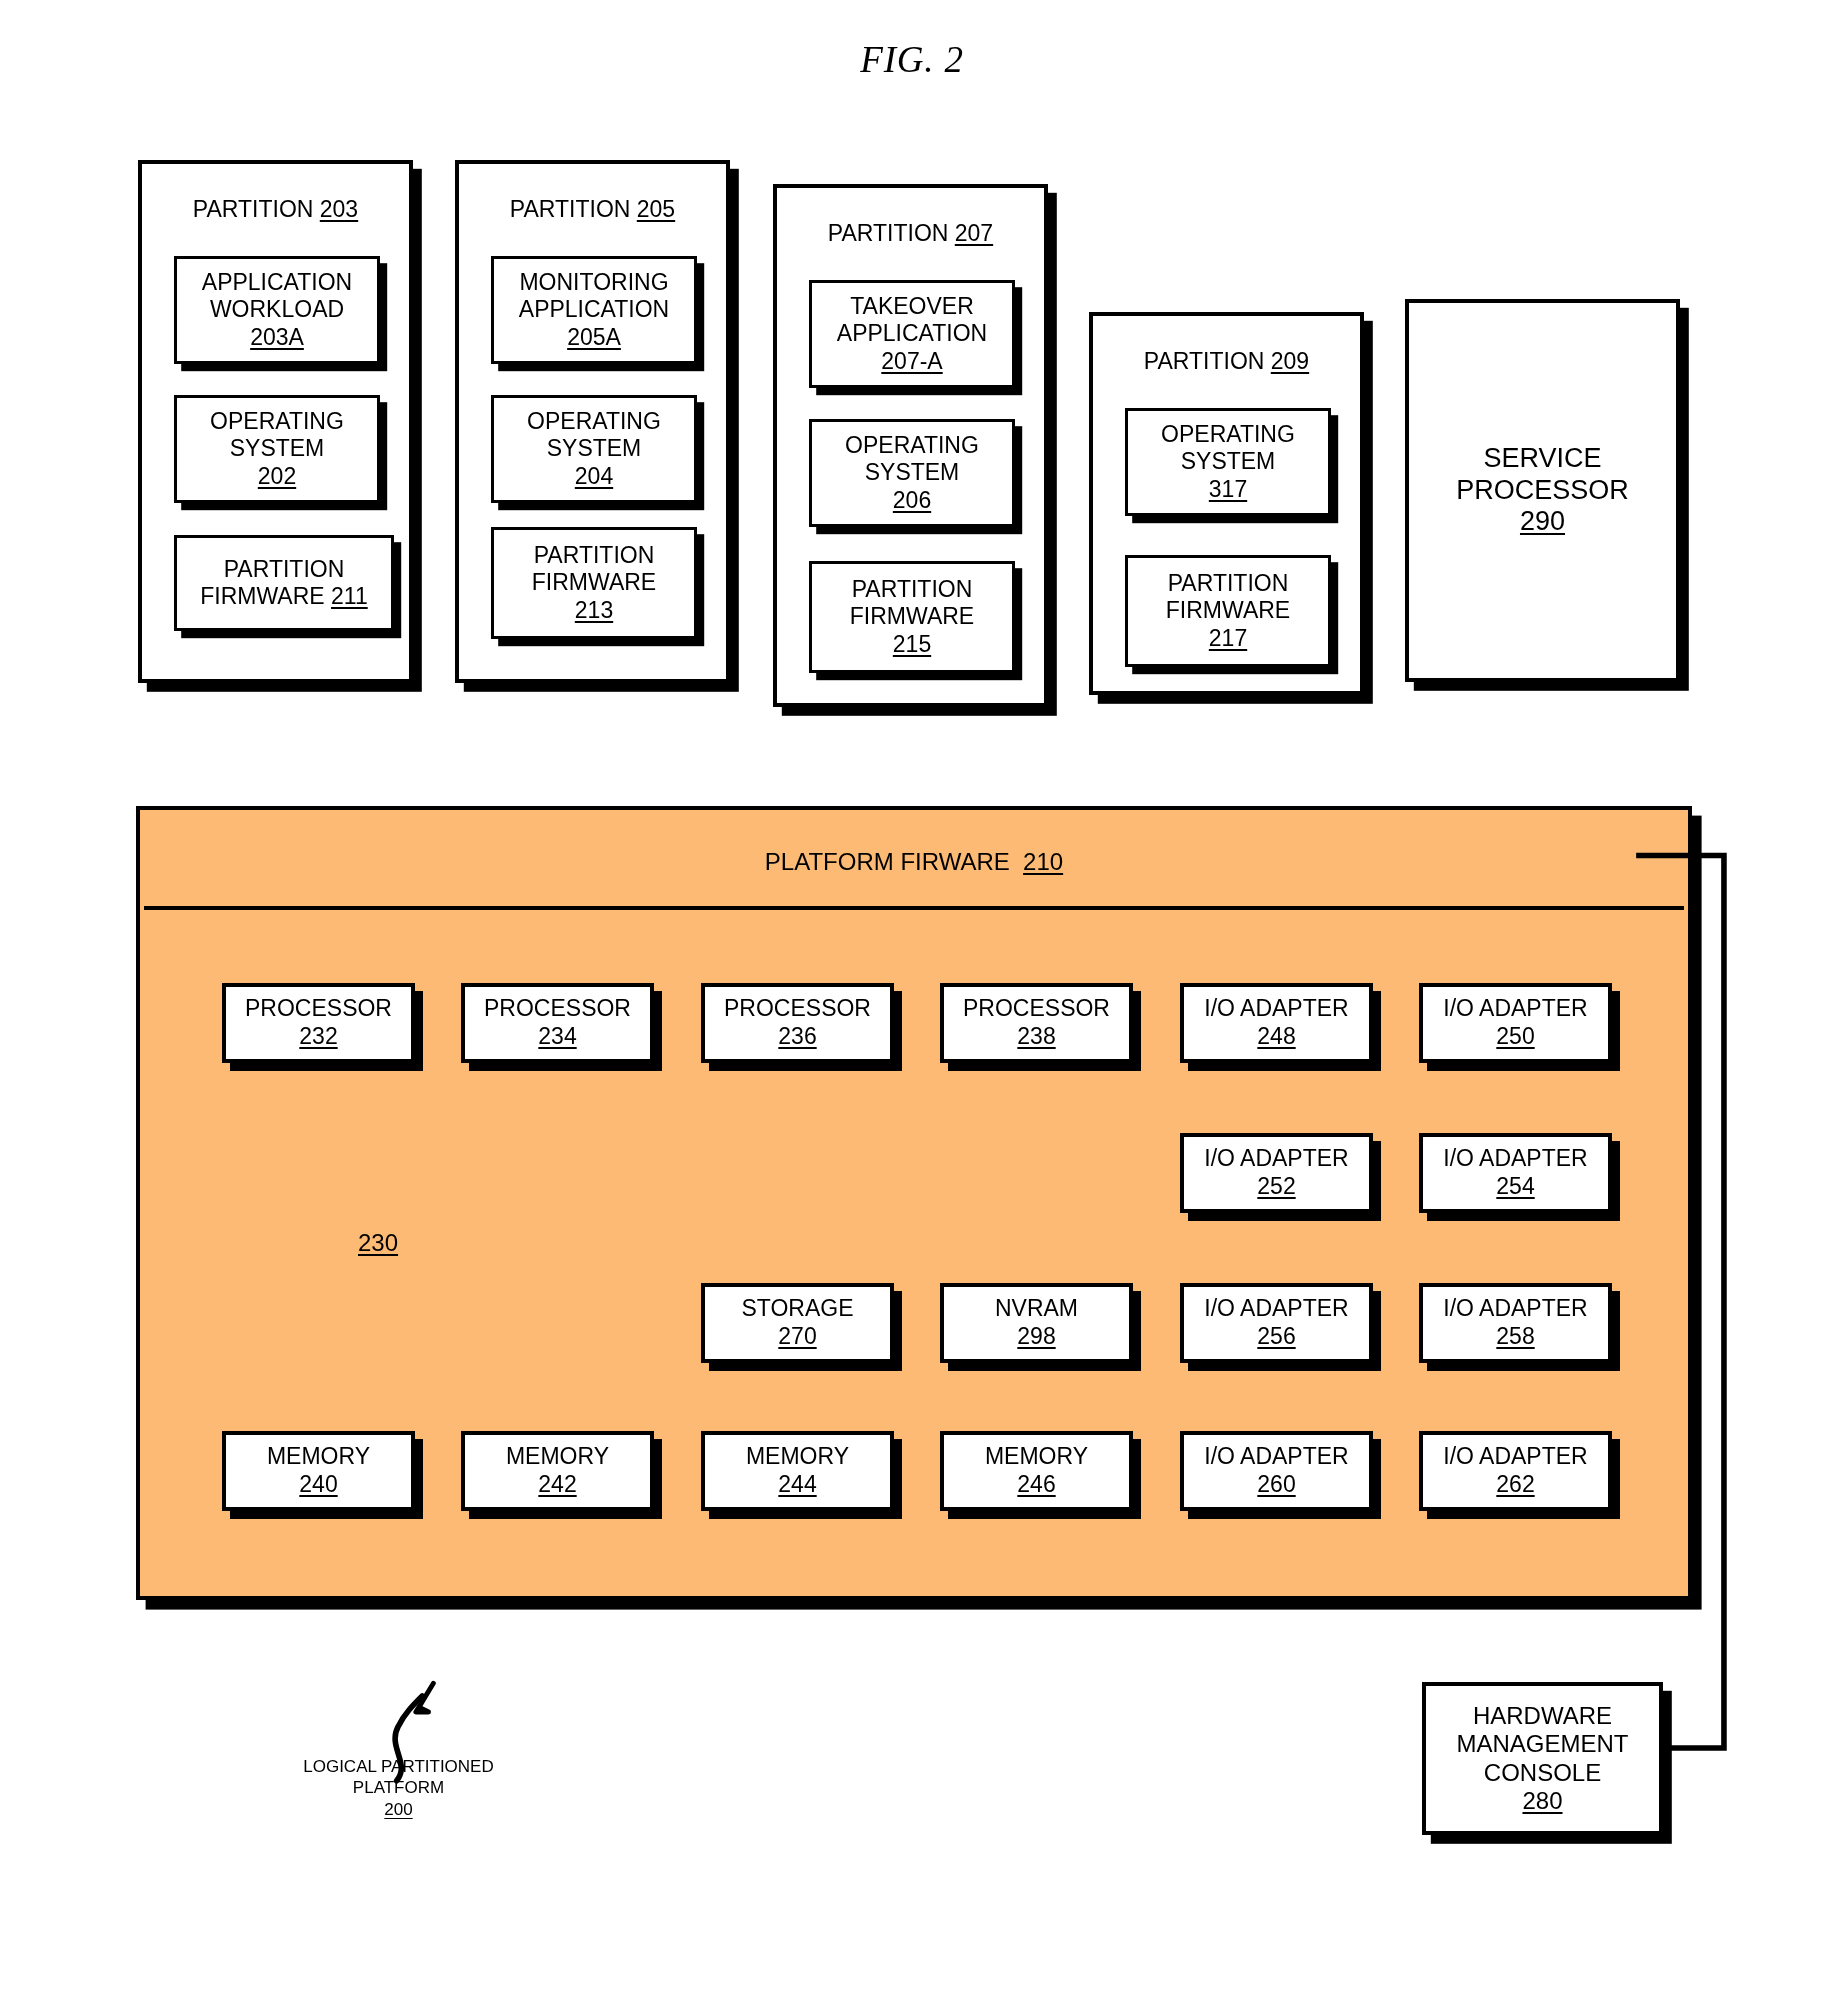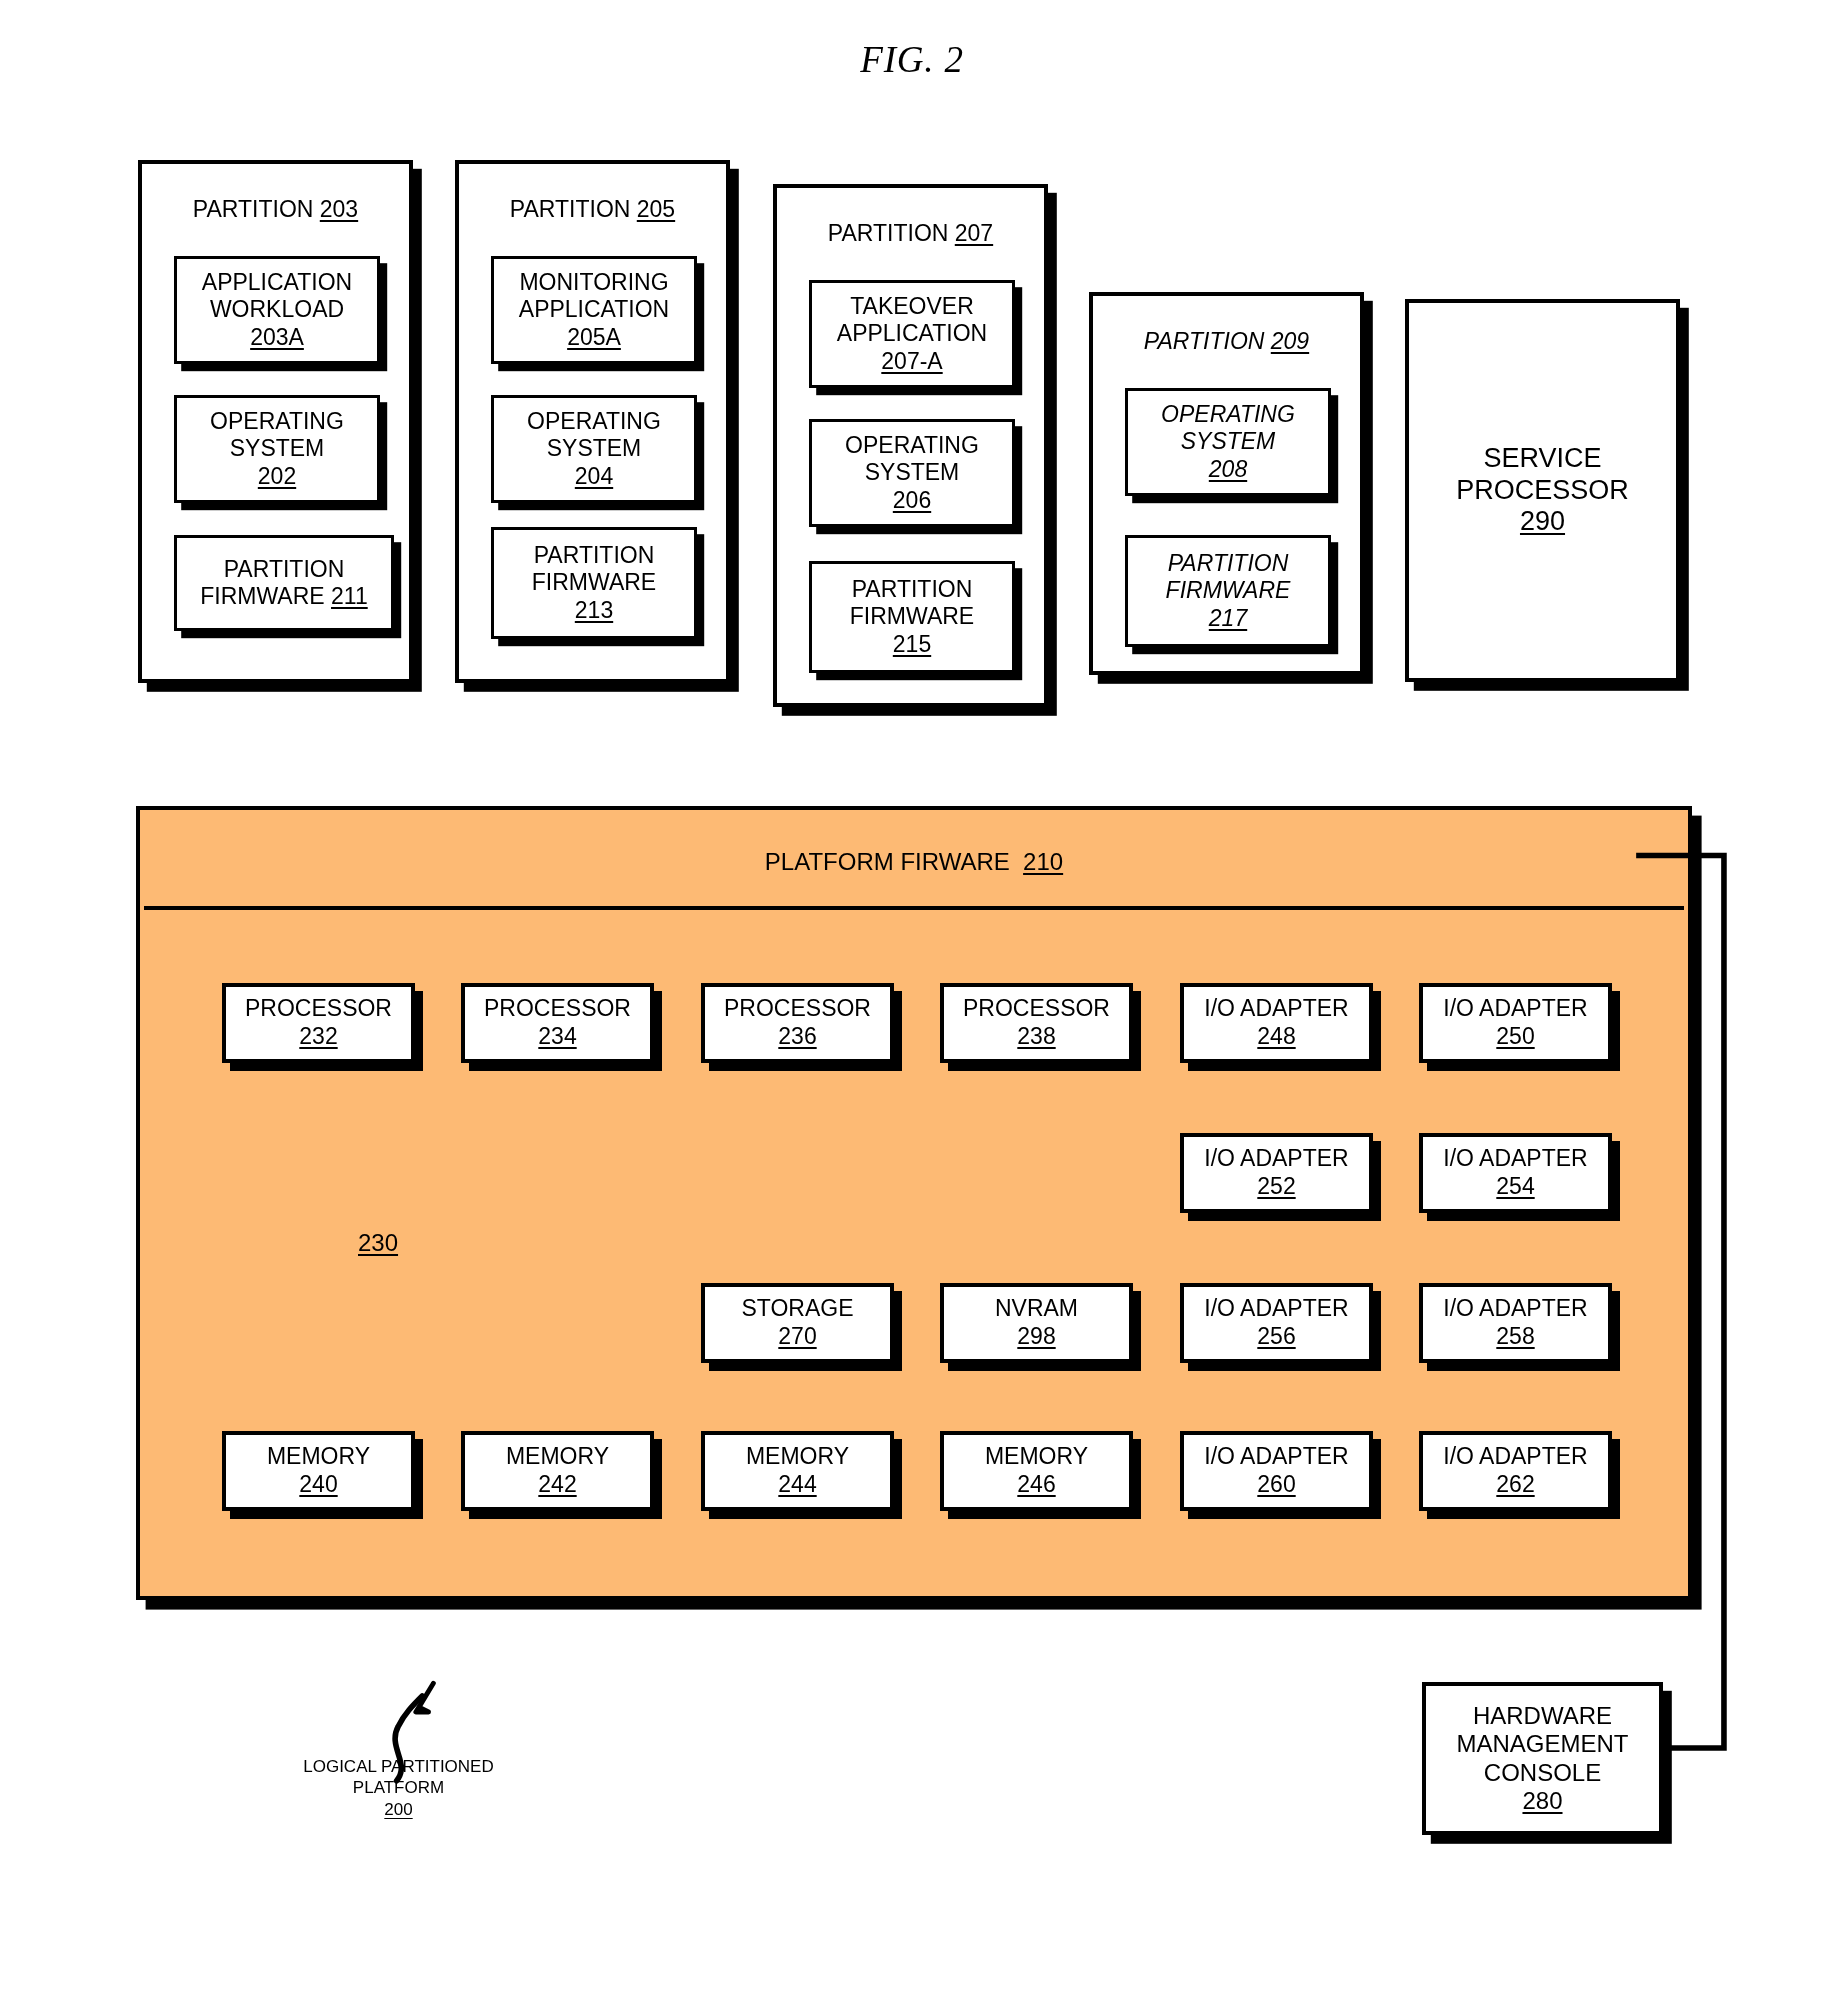--- a/index.html
+++ b/index.html
@@ -206,30 +206,30 @@
     <span class="boxline refnum">206</span>
   </div>
 
   <div class="sbox thin comp" style="left:32px; top:373px; width:206px; height:112px;">
     <span class="boxline">PARTITION</span>
     <span class="boxline">FIRMWARE</span>
     <span class="boxline refnum">215</span>
   </div>
 </div>
 
-<div class="sbox partition" style="left:1089px; top:292px; width:275px; height:383px; display:block;font-style:italic;">
+<div class="sbox partition" style="left:1089px; top:312px; width:275px; height:383px; display:block;">
   <div class="ptitle" style="top:32px;">
     <span>PARTITION</span>
     <span class="refnum">209</span>
   </div>
 
   <div class="sbox thin comp" style="left:32px; top:92px; width:206px; height:108px;">
     <span class="boxline">OPERATING</span>
     <span class="boxline">SYSTEM</span>
-    <span class="boxline refnum">208</span>
+    <span class="boxline refnum">317</span>
   </div>
 
   <div class="sbox thin comp" style="left:32px; top:239px; width:206px; height:112px;">
     <span class="boxline">PARTITION</span>
     <span class="boxline">FIRMWARE</span>
     <span class="boxline refnum">217</span>
   </div>
 </div>
 
 <div class="sbox" style="left:1405px; top:299px; width:275px; height:383px; font-size:27px;">

